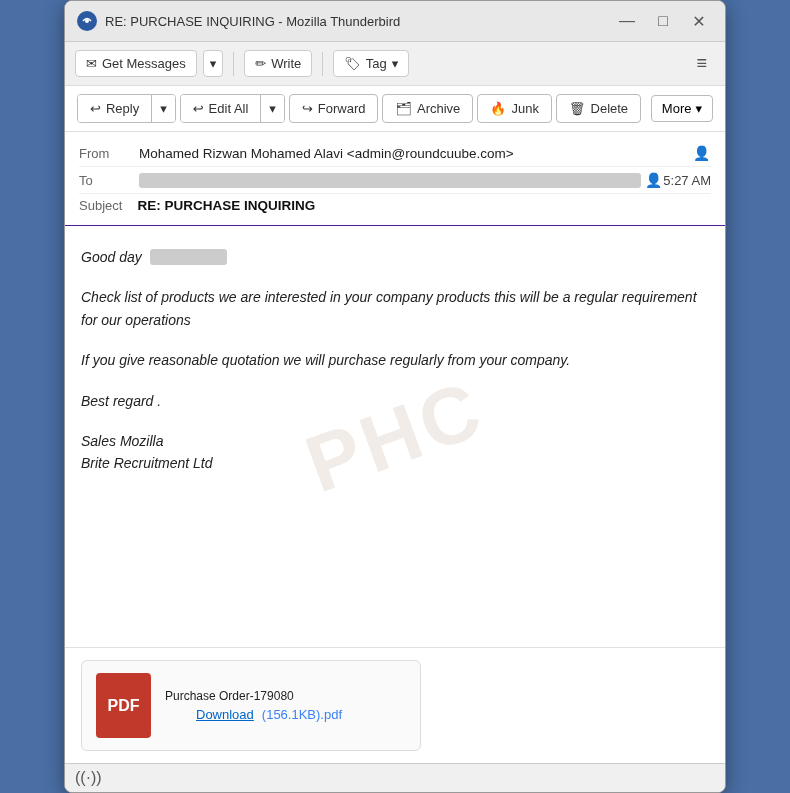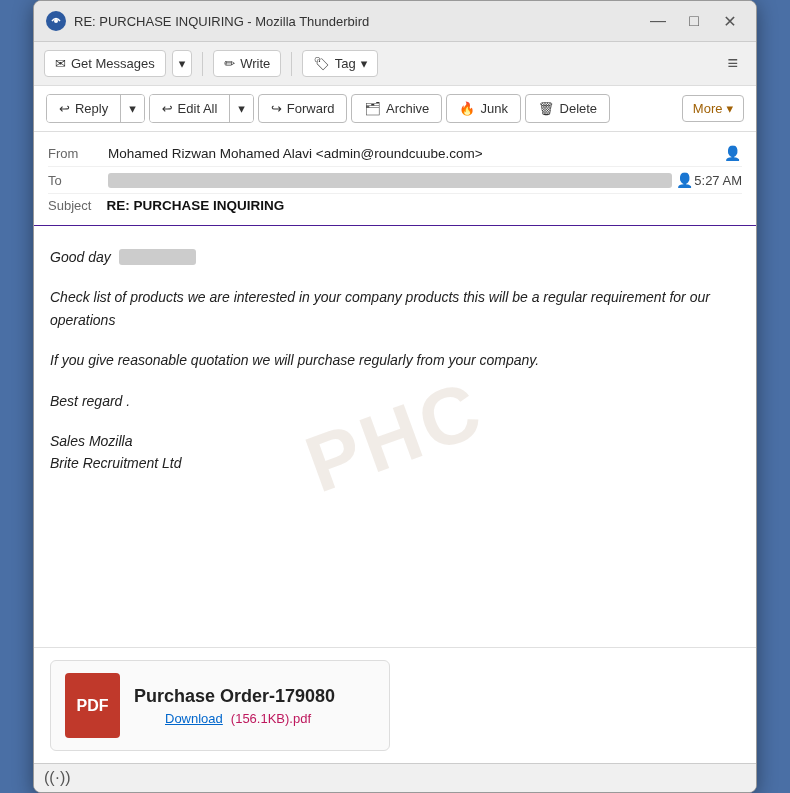--- a/index.html
+++ b/index.html
@@ -6,21 +6,21 @@
     body {
       font-family: -apple-system, BlinkMacSystemFont, 'Segoe UI', Arial, sans-serif;
       background: #4a6fa5;
       display: flex;
       justify-content: center;
       align-items: center;
       min-height: 100vh;
       font-size: 14px;
     }
     .window {
-      width: 724px;
+      width: 662px;
       min-height: 793px;
       background: #f0f0f0;
       border: 1px solid #999;
       border-radius: 8px;
       overflow: hidden;
       display: flex;
       flex-direction: column;
       box-shadow: 0 4px 20px rgba(0,0,0,0.4);
     }
     
@@ -164,21 +164,21 @@
     .action-btn-more {
       padding: 5px 10px;
       background: white;
       border: 1px solid #bbb;
       border-radius: 4px;
       cursor: pointer;
       font-size: 13px;
       display: flex;
       align-items: center;
       gap: 4px;
-      color: #a16207;
+      color: #000000;
       margin-left: auto;
     }
 
     
     .email-header {
       background: white;
       padding: 8px 14px;
       border-bottom: 1px solid #4c1d95;
     }
     .email-field {
@@ -294,38 +294,38 @@
       font-size: 16px;
       font-weight: bold;
       flex-shrink: 0;
     }
     .attachment-info {
       display: flex;
       flex-direction: column;
       gap: 4px;
     }
     .attachment-name {
-      font-size: 18px;
+      font-size: 12px;
       color: #222;
-      font-weight: 700;
+      font-weight: 400;
     }
     .attachment-actions {
       display: flex;
       align-items: center;
       gap: 8px;
       font-size: 13px;
       margin-left: 31px;
     }
     .download-link {
       color: #0066cc;
       cursor: pointer;
       text-decoration: underline;
     }
     .attachment-size {
-      color: #be185d;
+      color: #3b82f6;
     }
 
     
     .status-bar {
       background: #f0f0f0;
       padding: 5px 10px;
       display: flex;
       align-items: center;
       border-top: 1px solid #ccc;
       font-size: 12px;

